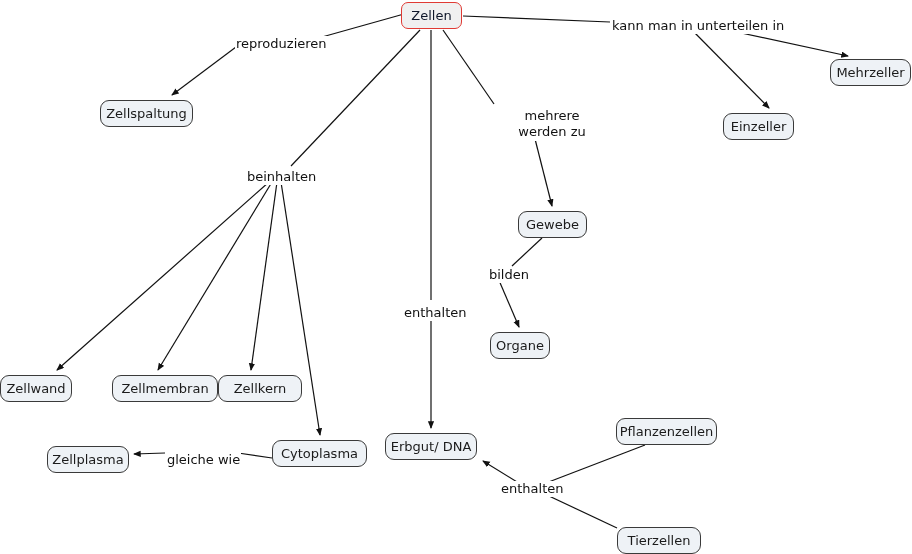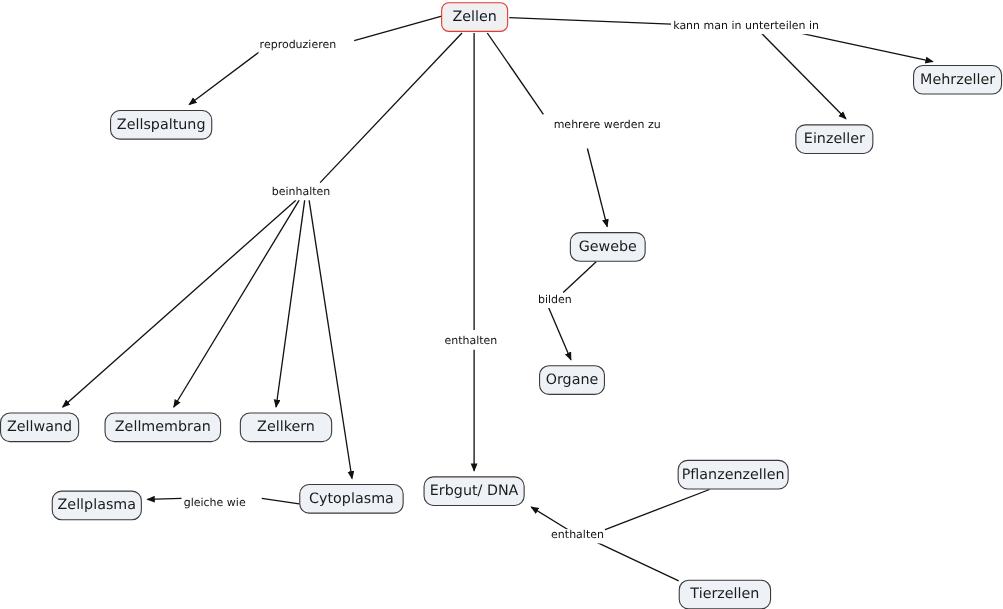--- a/index.html
+++ b/index.html
@@ -41,21 +41,21 @@
     line-height: 1;
   }
   .node.root {
     background: #f0f0f0;
     border: 1.6px solid #e03a34;
     color: #0f172a;
     border-radius: 7px;
   }
   .edge-label {
     position: absolute;
-    font-size: 10px;
+    font-size: 13px;
     font-family: "DejaVu Sans", sans-serif;
     color: #111111;
     background: #ffffff;
     white-space: nowrap;
     line-height: 1.25;
     padding: 0 1px;
   }
   .edge-label.two-line {
     text-align: center;
     white-space: normal;
@@ -99,21 +99,21 @@
   </svg>
 
   <div id="node-layer">
       <div class="node root" style="left: 401px; top: 2px; width: 61px; height: 27px;">Zellen</div>
       <div class="node" style="left: 100px; top: 100px; width: 93px; height: 27px;">Zellspaltung</div>
       <div class="node" style="left: 830px; top: 59px; width: 81px; height: 27px;">Mehrzeller</div>
       <div class="node" style="left: 723px; top: 113px; width: 71px; height: 27px;">Einzeller</div>
       <div class="node" style="left: 518px; top: 211px; width: 69px; height: 27px;">Gewebe</div>
       <div class="node" style="left: 490px; top: 332px; width: 60px; height: 27px;">Organe</div>
       <div class="node" style="left: 0px; top: 375px; width: 72px; height: 27px;">Zellwand</div>
-      <div class="node" style="left: 95px; top: 375px; width: 106px; height: 27px;">Zellmembran</div>
+      <div class="node" style="left: 112px; top: 375px; width: 106px; height: 27px;">Zellmembran</div>
       <div class="node" style="left: 218px; top: 375px; width: 84px; height: 27px;">Zellkern</div>
       <div class="node" style="left: 272px; top: 440px; width: 95px; height: 27px;">Cytoplasma</div>
       <div class="node" style="left: 47px; top: 446px; width: 82px; height: 27px;">Zellplasma</div>
       <div class="node" style="left: 385px; top: 433px; width: 92px; height: 27px;">Erbgut/ DNA</div>
       <div class="node" style="left: 616px; top: 418px; width: 101px; height: 27px;">Pflanzenzellen</div>
       <div class="node" style="left: 617px; top: 527px; width: 84px; height: 27px;">Tierzellen</div>
     </div>
   <div id="label-layer">
       <div class="edge-label" style="left: 235px; top: 36px;">reproduzieren</div>
       <div class="edge-label" style="left: 611px; top: 18px;">kann man in unterteilen in</div>

